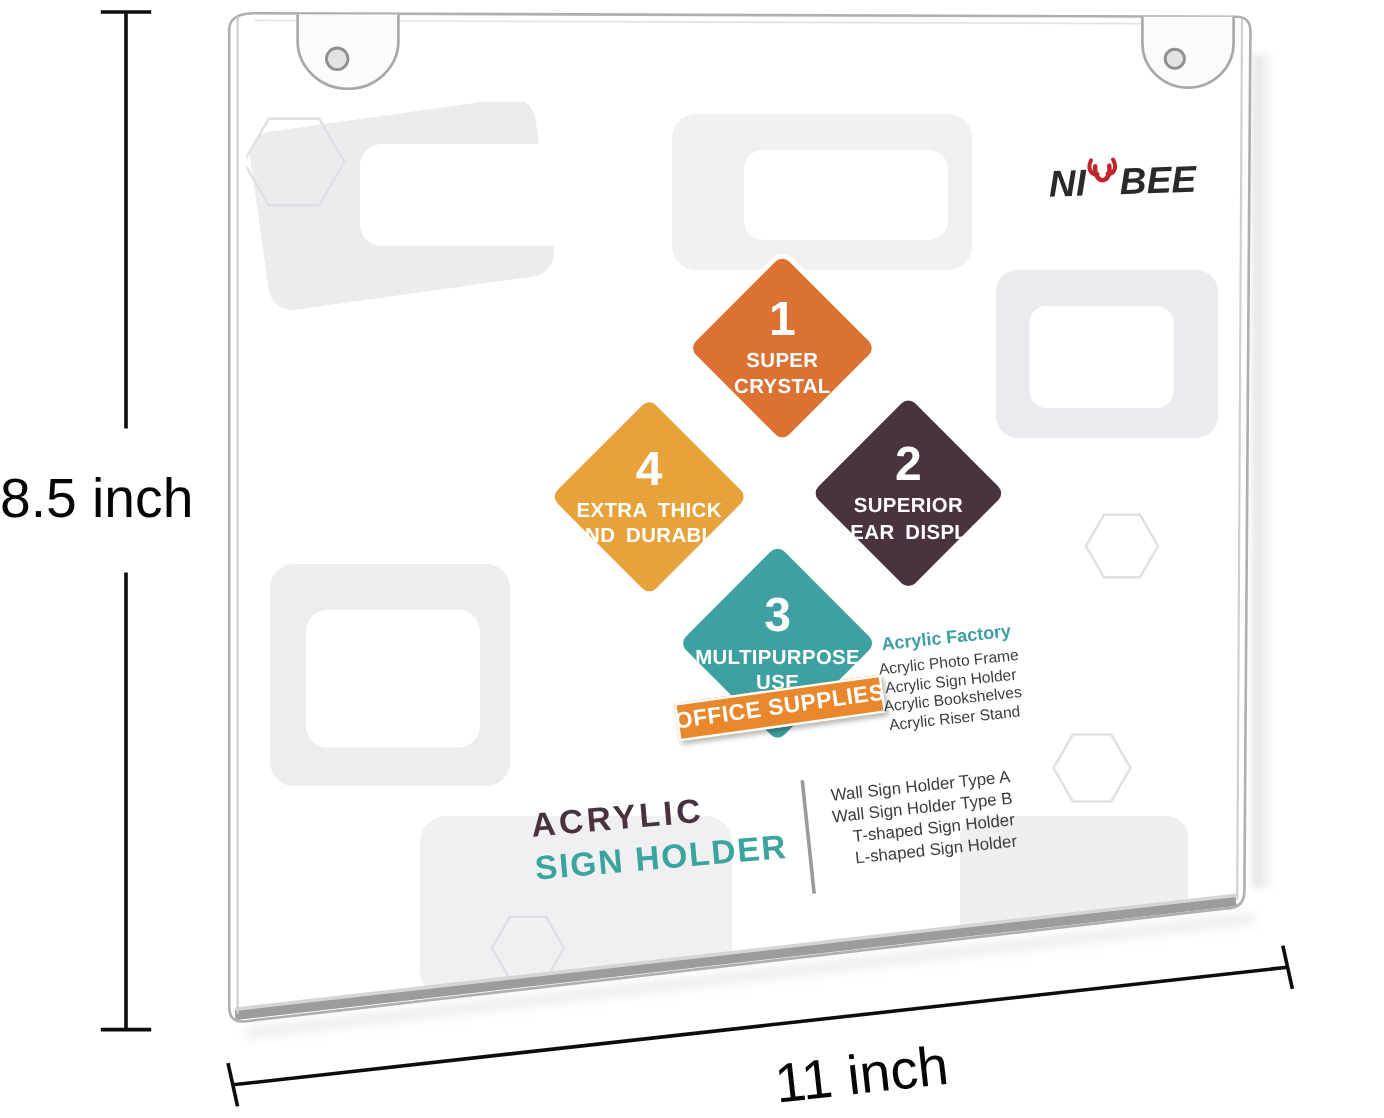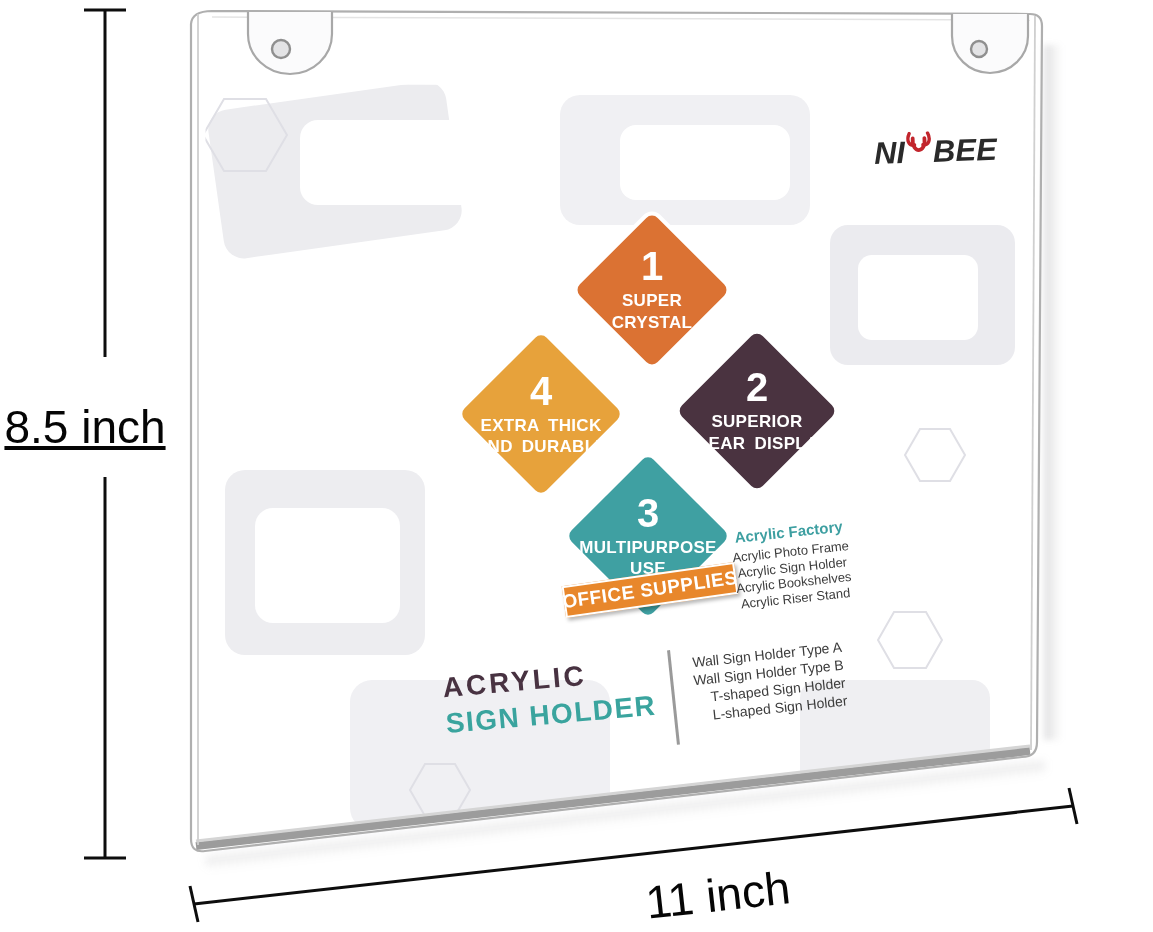--- a/index.html
+++ b/index.html
@@ -77,21 +77,21 @@
   .divider{left:672px;top:650px;width:2.5px;height:95px;background:#9a9a9a;z-index:3;transform:rotate(-6deg);}
 
   .types{
     left:683px;top:646px;width:162px;z-index:3;text-align:right;transform:rotate(-6deg);
   }
   .type-item{color:#3C3C3C;font-size:14px;line-height:18px;white-space:nowrap;}
 
   
   .dims-svg{left:0;top:0;z-index:4;pointer-events:none;}
   .dim-label{position:absolute;z-index:4;color:#050505;font-size:46px;line-height:1;}
-  .dim-h{left:0;top:404px;width:170px;text-align:center;text-decoration:underline;}
+  .dim-h{left:0;top:392px;width:170px;text-align:left;}
   .dim-w{left:608px;top:872px;width:220px;text-align:center;transform:rotate(-6.3deg);}
 </style>
 </head>
 <body>
 
 <div class="abs shadow-right"></div>
 <div class="abs shadow-bottom"></div>
 
 <div class="abs paper">
   <svg width="1153" height="932" viewBox="0 0 1153 932">

